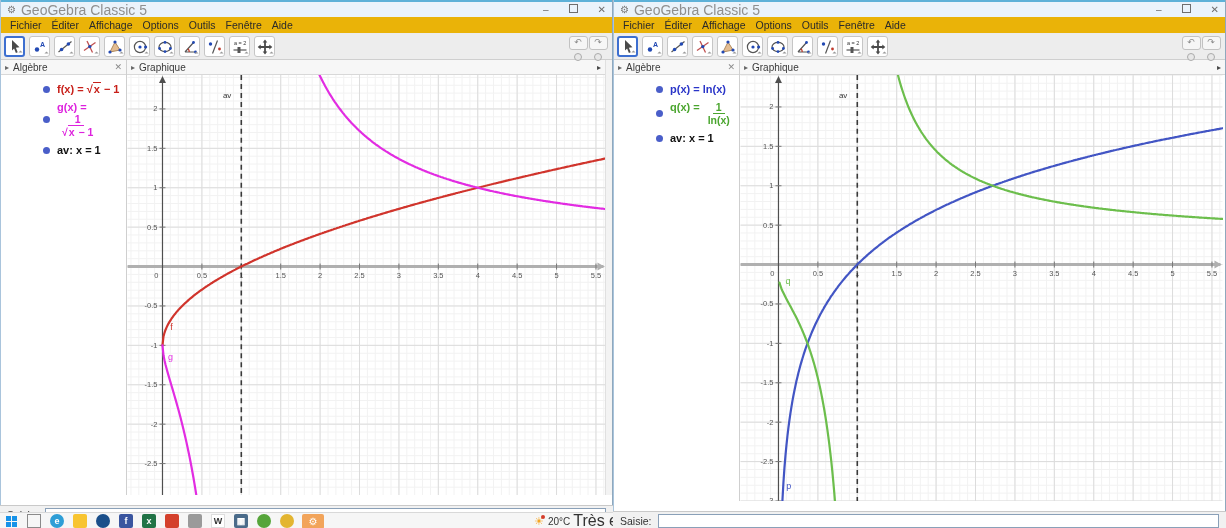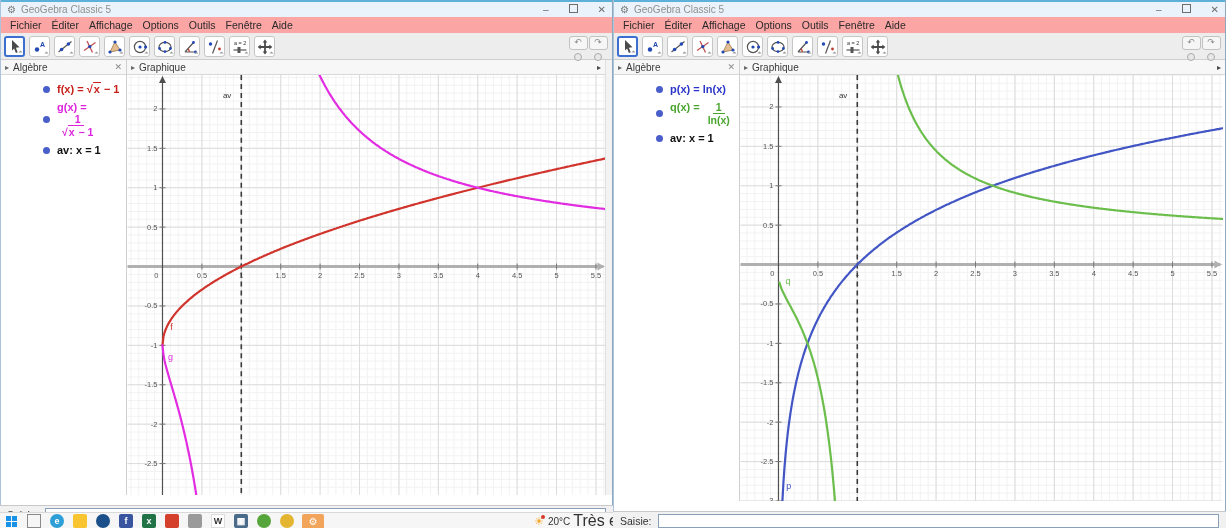--- a/index.html
+++ b/index.html
@@ -3,25 +3,25 @@
 <meta charset="utf-8">
 <style>
   html,body{margin:0;padding:0;}
   body{width:1226px;height:528px;position:relative;overflow:hidden;background:#d8d8d8;
        font-family:"Liberation Sans",sans-serif;-webkit-font-smoothing:antialiased;}
   .window{position:absolute;top:0;width:613px;height:528px;background:#fff;
           border-left:1px solid #a9c4dc;border-right:1px solid #8fa8bd;box-sizing:border-box;}
   .titlebar{height:17px;background:#eaf3fb;border-top:2px solid #5db1d8;display:flex;align-items:center;
             padding:0 6px;box-sizing:border-box;}
   .app-icon{font-size:10px;color:#777;line-height:1;margin-right:5px;}
-  .title-text{font-size:10px;color:#8f8f8f;}
+  .title-text{font-size:14px;color:#8f8f8f;}
   .win-controls{margin-left:auto;display:flex;align-items:center;gap:20px;}
   .win-btn{color:#6e6e6e;font-size:10px;line-height:1;cursor:default;}
   .max-glyph{display:inline-block;width:7px;height:7px;border:1px solid #6e6e6e;}
-  .menubar{height:16px;background:#fca5a5;border-bottom:1px solid #ececec;display:flex;align-items:center;
+  .menubar{height:16px;background:#eab308;border-bottom:1px solid #ececec;display:flex;align-items:center;
            padding-left:4px;}
   .menu-item{font-size:10.5px;color:#2a2a2a;padding:0 5px;}
   .toolbar{height:25px;background:#ededed;border-bottom:1px solid #cfcfcf;display:flex;align-items:center;
            padding-left:3px;position:relative;}
   .tool{width:21px;height:21px;background:#fff;border:1px solid #c6c6c6;border-radius:3px;margin-right:4px;
         position:relative;display:flex;align-items:center;justify-content:center;box-sizing:border-box;}
   .tool.selected{border:2px solid #3d6fd0;}
   .tool .dd{position:absolute;right:1px;bottom:1px;width:0;height:0;
             border-left:3px solid transparent;border-top:3px solid #9a9a9a;transform:rotate(-45deg);}
   .undoredo{position:absolute;right:5px;top:2px;display:grid;grid-template-columns:18px 18px;grid-gap:2px;

